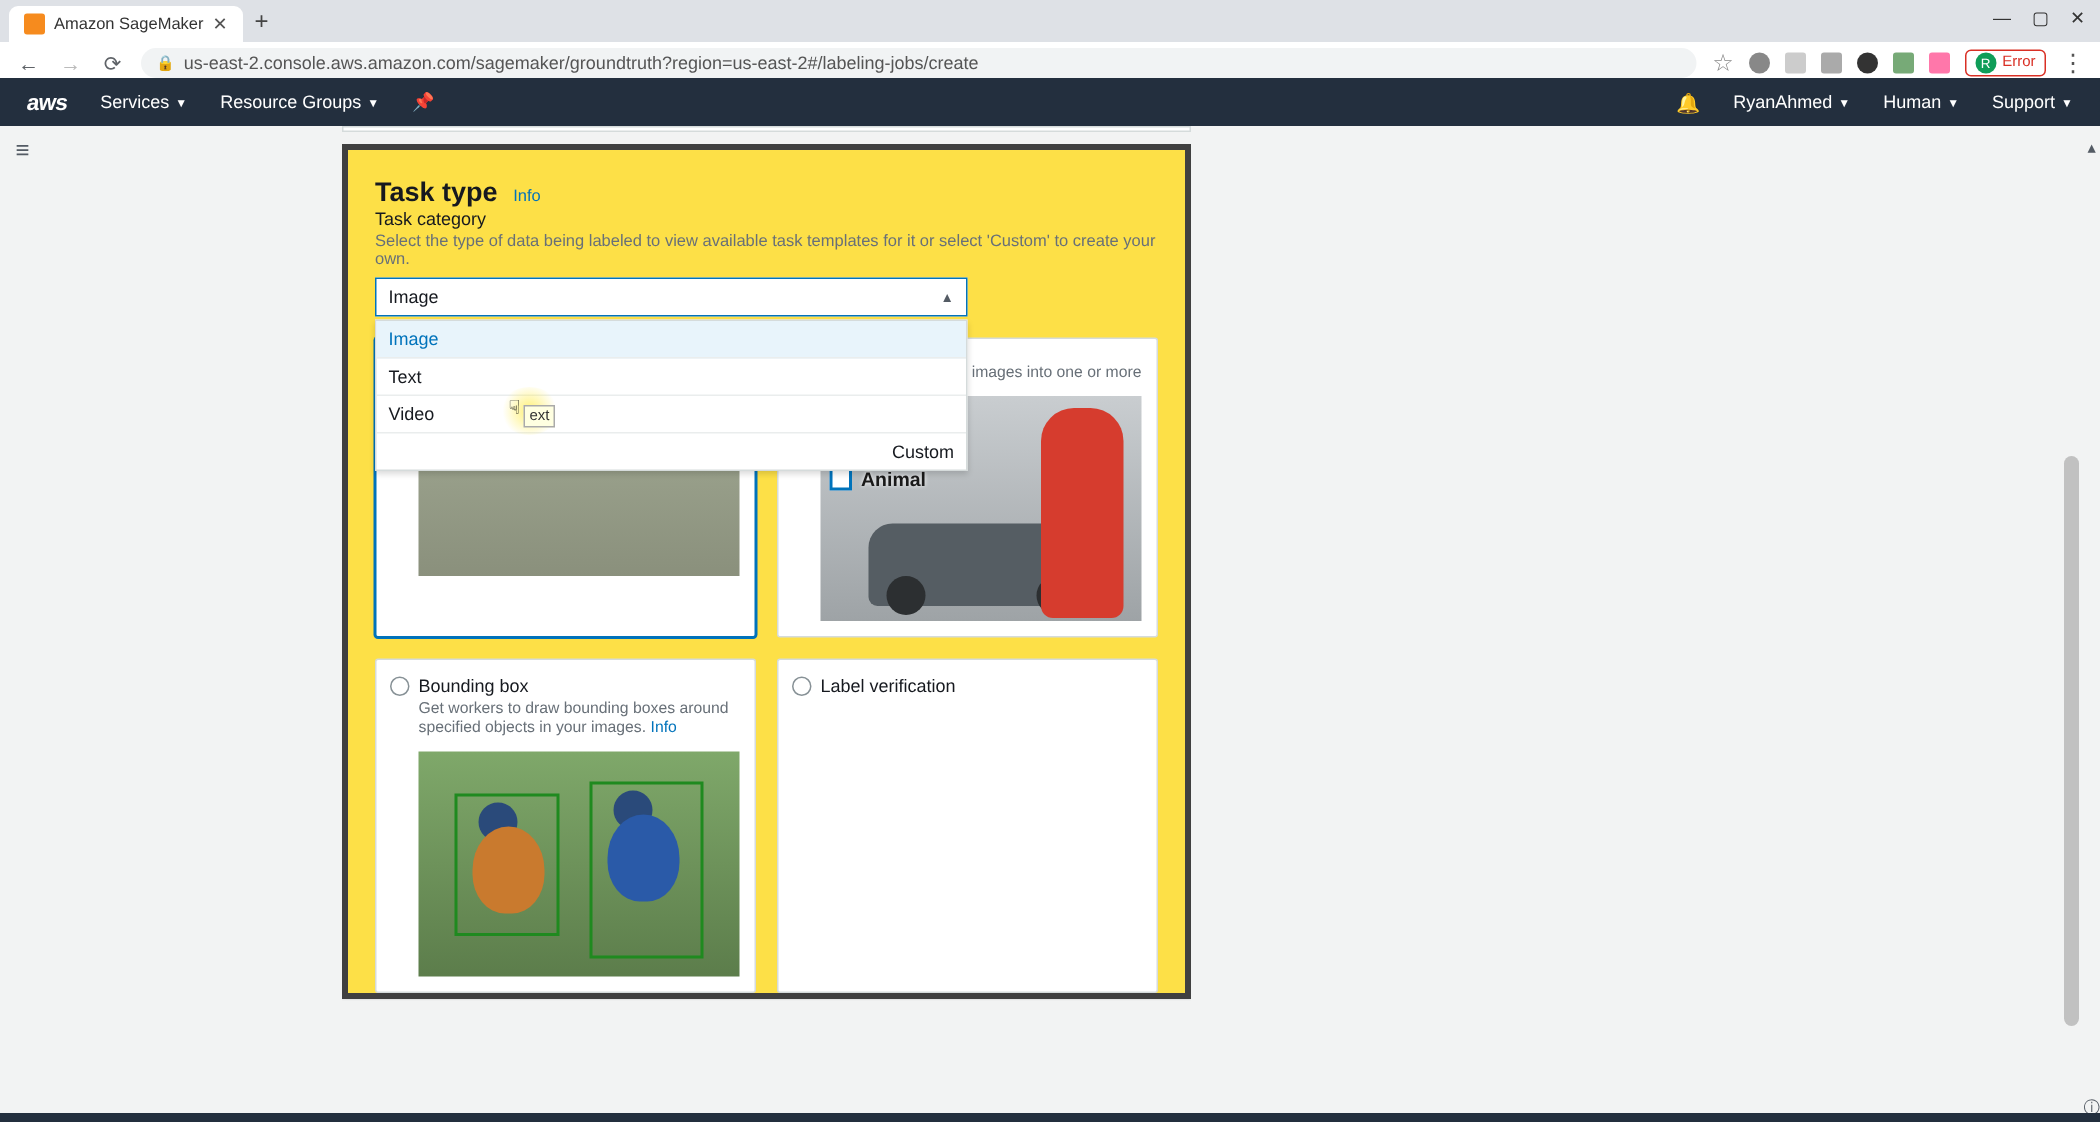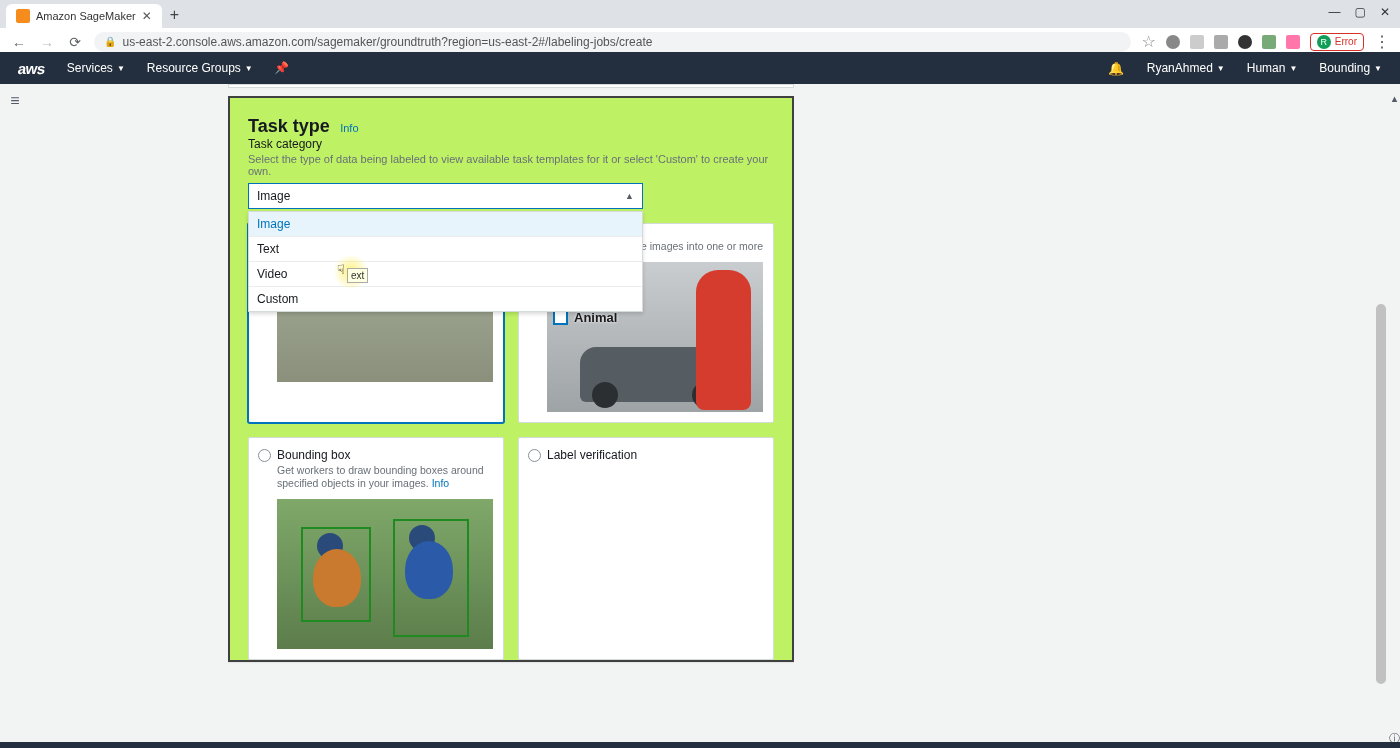--- a/index.html
+++ b/index.html
@@ -34,35 +34,35 @@
 .left-rail { position: absolute; left: 0; top: 84px; width: 30px; display: flex; justify-content: center; padding-top: 8px; }
 .hamburger { color: #545b64; font-size: 16px; }
 
 
 .right-rail { position: absolute; right: 0; top: 84px; display: flex; flex-direction: column; align-items: center; padding-top: 8px; gap: 6px; }
 .right-rail div { color: #545b64; font-size: 11px; }
 
 
 .main-wrap { position: absolute; left: 228px; top: 84px; width: 566px; bottom: 6px; overflow: hidden; }
 .edge-card { border: 1px solid #d5dbdb; background: #fff; height: 4px; margin-bottom: 8px; }
-.card { background: #bef264; border: 2px solid #404040; box-shadow: 0 1px 1px rgba(0,0,0,0.05); padding: 18px 18px 0 18px; }
+.card { background: #fde047; border: 4px solid #404040; box-shadow: 0 1px 1px rgba(0,0,0,0.05); padding: 18px 18px 0 18px; }
 
 .card h2 { display: inline-block; font-size: 18px; font-weight: 700; color: #16191f; }
 .info-link { color: #0073bb; font-size: 11px; margin-left: 6px; }
 
 .field-label { font-size: 12px; color: #16191f; font-weight: 400; }
 .field-hint { font-size: 11px; color: #687078; margin-top: 2px; }
 
 .select-box { position: relative; margin-top: 6px; width: 395px; }
 .select-value { border: 1px solid #0073bb; padding: 5px 8px; font-size: 12px; color: #16191f; display: flex; justify-content: space-between; align-items: center; background: #fff; }
 .select-value .arrow { font-size: 9px; color: #545b64; }
 
 .dropdown { position: absolute; top: 28px; left: 0; right: 0; background: #fff; border: 1px solid #d5dbdb; box-shadow: 0 2px 4px rgba(0,0,0,0.15); z-index: 100; }
 .dropdown .opt { padding: 5px 8px; font-size: 12px; color: #16191f; cursor: pointer; border-bottom: 1px solid #eaeded; }
-.dropdown .opt:last-child { border-bottom: none; }
+.dropdown .opt:last-child { border-bottom: none; text-align: right; }
 .dropdown .opt.selected { background: #e8f4fb; color: #0073bb; }
 .dropdown .opt.hover-highlight { position: relative; }
 .cursor-highlight { position: absolute; left: 82px; top: -6px; width: 40px; height: 32px; background: radial-gradient(circle, rgba(255,235,59,0.7) 0%, rgba(255,235,59,0) 70%); border-radius: 50%; pointer-events: none; }
 .cursor-ptr { position: absolute; left: 88px; top: 0px; font-size: 13px; color: #000; }
 .tooltip { position: absolute; left: 98px; top: 6px; border: 1px solid #aaa; background: #ffffe1; padding: 1px 3px; font-size: 10px; color: #333; }
 
 .task-grid { display: grid; grid-template-columns: 1fr 1fr; gap: 14px; margin-top: 14px; }
 .task-card { border: 1px solid #d5dbdb; border-radius: 2px; padding: 10px 10px 10px 28px; position: relative; background: #fff; }
 .task-card.selected { border-color: #0073bb; box-shadow: 0 0 0 1px #0073bb; }
 .task-card .radio { position: absolute; left: 9px; top: 11px; width: 13px; height: 13px; border: 1px solid #879196; border-radius: 50%; background: #fff; }
@@ -162,21 +162,21 @@
   <span class="bell">🔔</span>
   <span class="nav-item">
     <span>RyanAhmed</span>
       <span class="caret">▼</span>
   </span>
   <span class="nav-item">
     <span>Human</span>
       <span class="caret">▼</span>
   </span>
   <span class="nav-item">
-    <span>Bounding</span>
+    <span>Support</span>
       <span class="caret">▼</span>
   </span>
 </div>
 
 <div class="left-rail">
   <span class="hamburger">≡</span>
 </div>
 
 <div class="right-rail">
   <div>▴</div>

